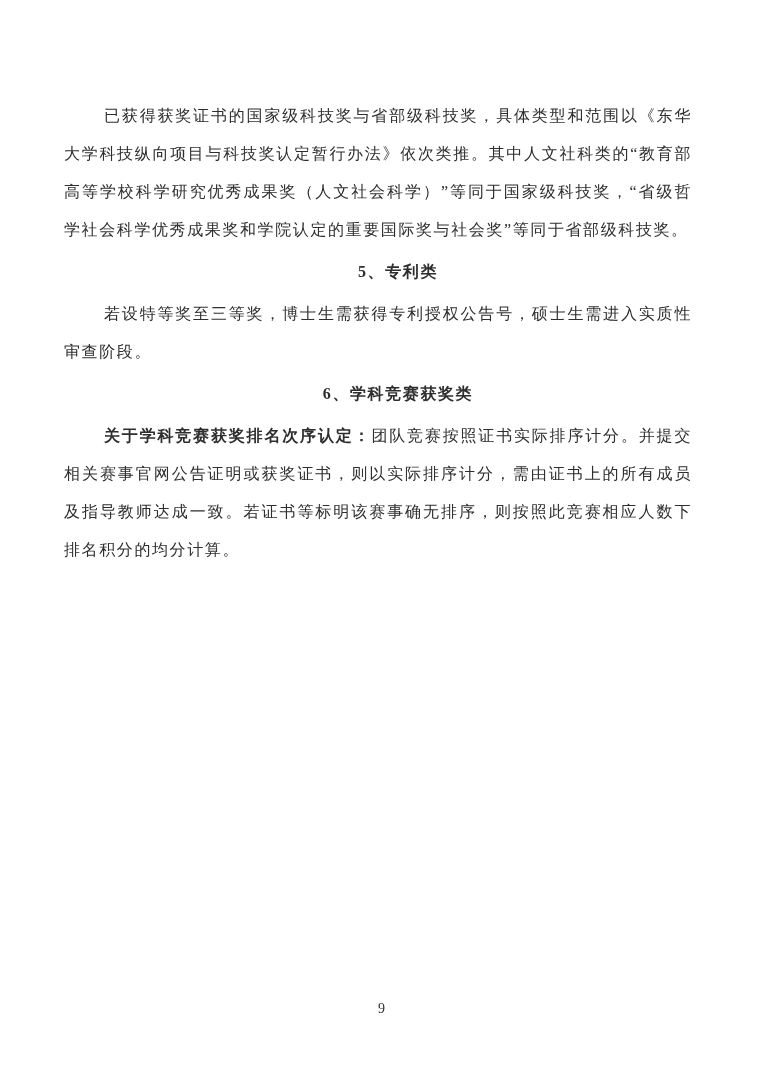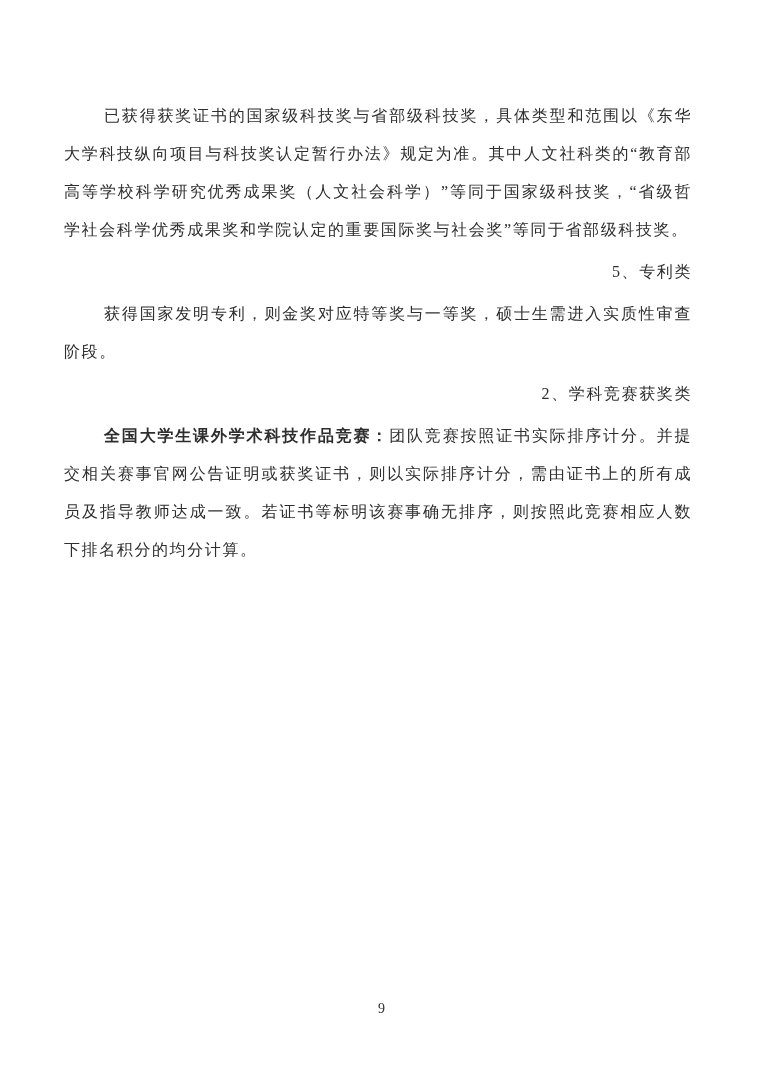--- a/index.html
+++ b/index.html
@@ -25,21 +25,22 @@
   .para {
     margin: 0 0 4px 0;
     font-size: 16px;
     line-height: 38px;
     letter-spacing: 1.6px;
     text-align: justify;
     text-indent: 40px;
     word-break: break-all;
   }
   .para.heading {
-    text-align: right;
+    text-align: center;
+    font-weight: bold;
   }
   .para .lead-bold {
     font-weight: bold;
   }
   .page-number {
     position: absolute;
     left: 0;
     right: 0;
     top: 998px;
     text-align: center;
@@ -48,29 +49,29 @@
     letter-spacing: 0;
     color: #2e2e2e;
   }
 </style>
 </head>
 <body>
 
 <div class="page">
   <div class="doc-body">
 
-    <p class="para">已获得获奖证书的国家级科技奖与省部级科技奖，具体类型和范围以《东华大学科技纵向项目与科技奖认定暂行办法》规定为准。其中人文社科类的“教育部高等学校科学研究优秀成果奖（人文社会科学）”等同于国家级科技奖，“省级哲学社会科学优秀成果奖和学院认定的重要国际奖与社会奖”等同于省部级科技奖。</p>
+    <p class="para">已获得获奖证书的国家级科技奖与省部级科技奖，具体类型和范围以《东华大学科技纵向项目与科技奖认定暂行办法》依次类推。其中人文社科类的“教育部高等学校科学研究优秀成果奖（人文社会科学）”等同于国家级科技奖，“省级哲学社会科学优秀成果奖和学院认定的重要国际奖与社会奖”等同于省部级科技奖。</p>
 
     <p class="para heading">5、专利类</p>
 
-    <p class="para">获得国家发明专利，则金奖对应特等奖与一等奖，硕士生需进入实质性审查阶段。</p>
+    <p class="para">若设特等奖至三等奖，博士生需获得专利授权公告号，硕士生需进入实质性审查阶段。</p>
 
-    <p class="para heading">2、学科竞赛获奖类</p>
+    <p class="para heading">6、学科竞赛获奖类</p>
 
 
-    <p class="para"><strong class="lead-bold">全国大学生课外学术科技作品竞赛：</strong><span>团队竞赛按照证书实际排序计分。并提交相关赛事官网公告证明或获奖证书，则以实际排序计分，需由证书上的所有成员及指导教师达成一致。若证书等标明该赛事确无排序，则按照此竞赛相应人数下排名积分的均分计算。</span></p>
+    <p class="para"><strong class="lead-bold">关于学科竞赛获奖排名次序认定：</strong><span>团队竞赛按照证书实际排序计分。并提交相关赛事官网公告证明或获奖证书，则以实际排序计分，需由证书上的所有成员及指导教师达成一致。若证书等标明该赛事确无排序，则按照此竞赛相应人数下排名积分的均分计算。</span></p>
 
 
 
   </div>
 
   <div class="page-number">9</div>
 </div>
 
 </body></html>

